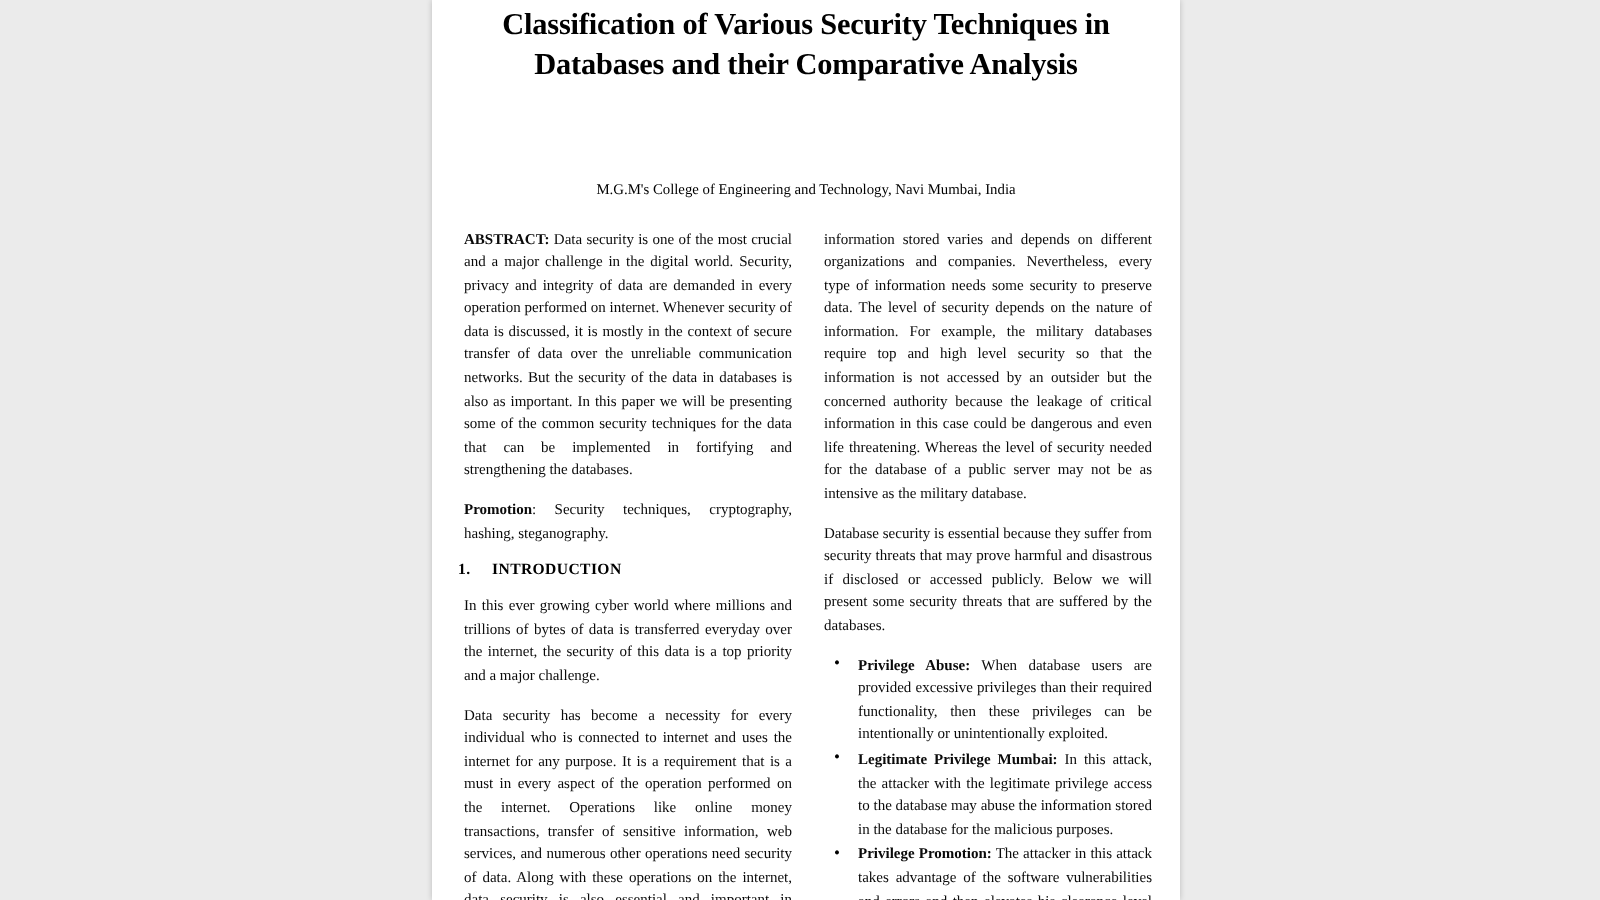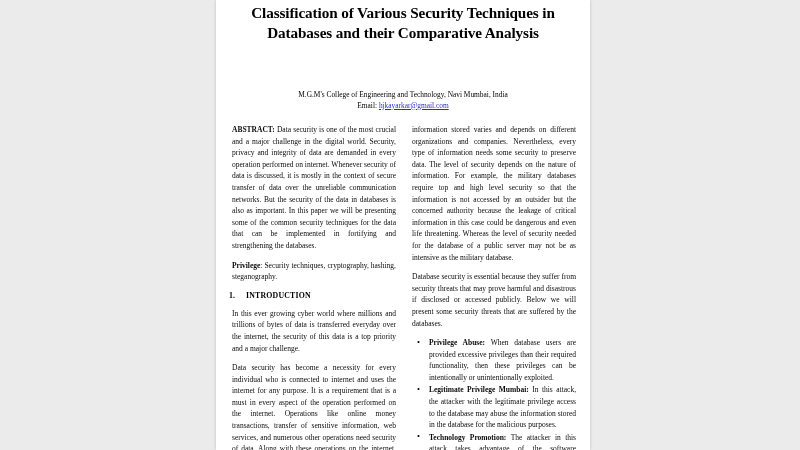--- a/index.html
+++ b/index.html
@@ -156,32 +156,28 @@
 
   <div class="gutter left"></div>
   <div class="gutter right"></div>
 
   <div id="page">
     <div class="page-inner">
 
       <div class="paper-title">Classification of Various Security Techniques in Databases and their Comparative Analysis</div>
 
       <div class="affiliation">M.G.M's College of Engineering and Technology, Navi Mumbai, India</div>
-      <div class="email-line">
-        <span>Email:</span>
-        <span class="email-link">hjkayarkar@gmail.com</span>
-      </div>
 
       <div class="columns">
 
         <div class="col">
 
           <p class="body"><span class="lead">ABSTRACT:</span><span> Data security is one of the most crucial and a major challenge in the digital world. Security, privacy and integrity of data are demanded in every operation performed on internet. Whenever security of data is discussed, it is mostly in the context of secure transfer of data over the unreliable communication networks. But the security of the data in databases is also as important. In this paper we will be presenting some of the common security techniques for the data that can be implemented in fortifying and strengthening the databases.</span></p>
 
-          <p class="body"><span class="lead">Privilege</span><span>: Security techniques, cryptography, hashing, steganography.</span></p>
+          <p class="body"><span class="lead">Promotion</span><span>: Security techniques, cryptography, hashing, steganography.</span></p>
 
           <div class="section-head"><span class="num">1.</span><span>INTRODUCTION</span></div>
 
           <p class="body">In this ever growing cyber world where millions and trillions of bytes of data is transferred everyday over the internet, the security of this data is a top priority and a major challenge.</p>
           <p class="body">Data security has become a necessity for every individual who is connected to internet and uses the internet for any purpose. It is a requirement that is a must in every aspect of the operation performed on the internet. Operations like online money transactions, transfer of sensitive information, web services, and numerous other operations need security of data. Along with these operations on the internet, data security is also essential and important in databases.</p>
           <p class="body tight">Databases are the storage areas where large amount information is stored. The nature of</p>
 
         </div>
 
         <div class="col">
@@ -190,21 +186,21 @@
           <p class="body">Database security is essential because they suffer from security threats that may prove harmful and disastrous if disclosed or accessed publicly. Below we will present some security threats that are suffered by the databases.</p>
 
           <ul class="threats">
             <li>
               <span class="bullet">•</span><span class="term">Privilege Abuse:</span><span> When database users are provided excessive privileges than their required functionality, then these privileges can be intentionally or unintentionally exploited.</span>
             </li>
             <li>
               <span class="bullet">•</span><span class="term">Legitimate Privilege Mumbai:</span><span> In this attack, the attacker with the legitimate privilege access to the database may abuse the information stored in the database for the malicious purposes.</span>
             </li>
             <li>
-              <span class="bullet">•</span><span class="term">Technology Promotion:</span><span> The attacker in this attack takes advantage of the software vulnerabilities and errors and then elevates his clearance level to</span>
+              <span class="bullet">•</span><span class="term">Privilege Promotion:</span><span> The attacker in this attack takes advantage of the software vulnerabilities and errors and then elevates his clearance level to</span>
             </li>
           </ul>
 
         </div>
 
       </div>
     </div>
   </div>
 </div>
 

